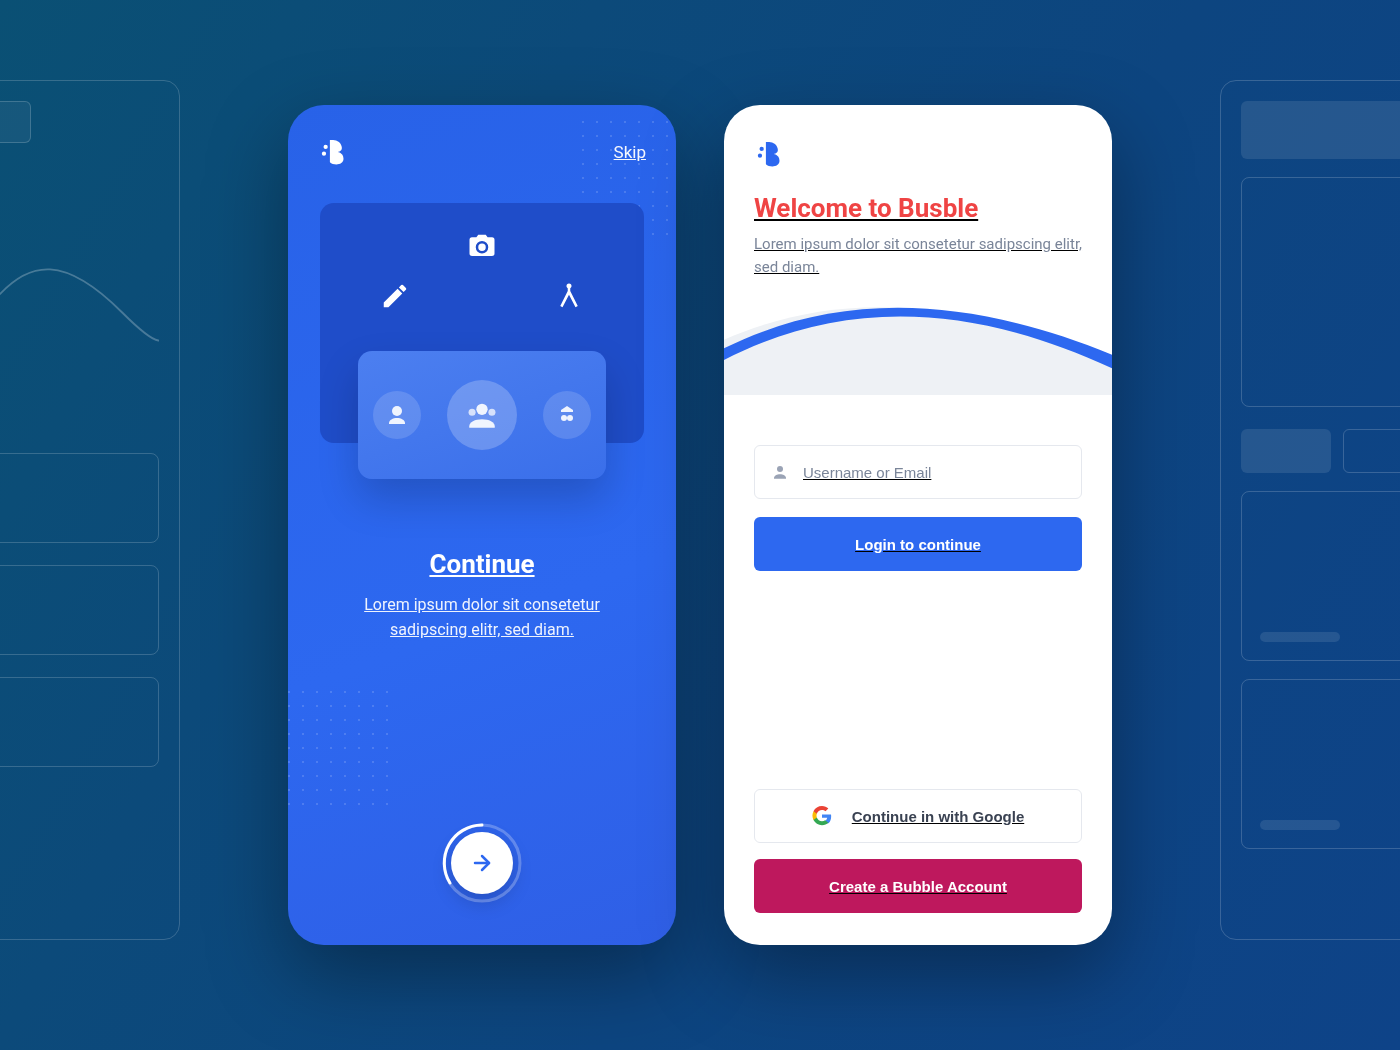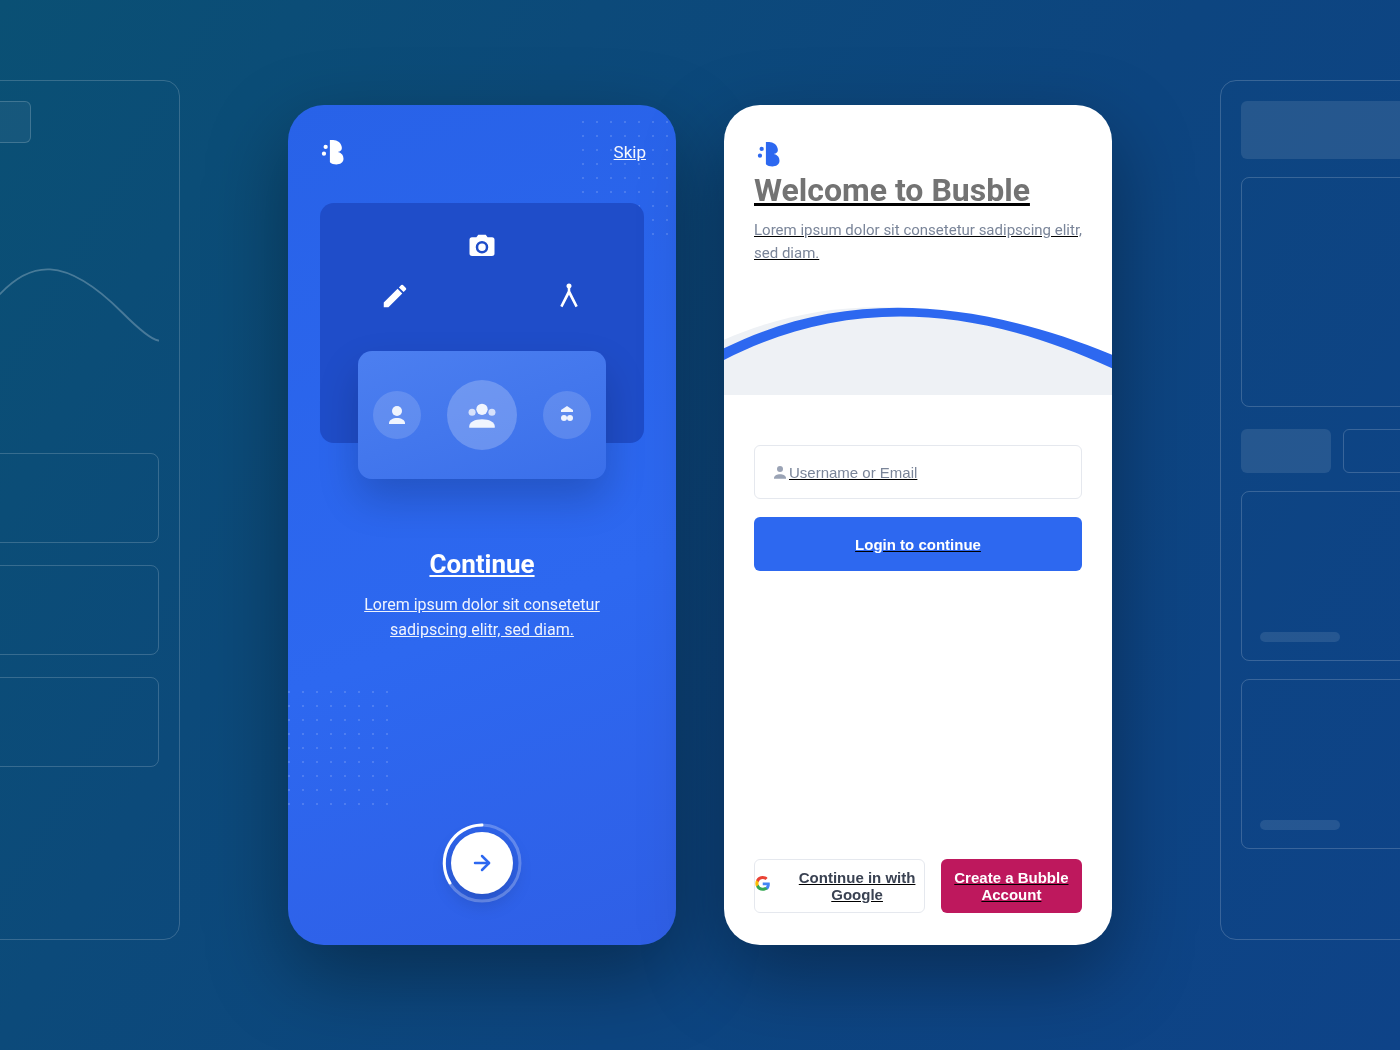--- a/index.html
+++ b/index.html
@@ -159,40 +159,40 @@
   }
   .dots-tr { top:10px; right:-20px; }
   .dots-bl { bottom:140px; left:-20px; }
 
   
   .phone-login {
     background: #fff;
     display:flex; flex-direction:column;
   }
   .login-top { padding: 32px 30px 0; position:relative; height:290px; overflow:hidden; }
-  .login-title { font-size: 32px; font-weight:700; color:#737373; }
+  .login-title { margin-top: 22px; font-size: 26px; font-weight:700; color:#ef4444; }
   .login-desc { margin-top: 10px; font-size: 15px; line-height:1.5; color:#7a8599; }
   .swoosh {
     position:absolute; bottom:-4px; left:-20px; right:-20px; height:120px; pointer-events:none;
   }
   .login-form { padding: 50px 30px 30px; display:flex; flex-direction:column; gap:18px; }
   .field {
     border:1px solid #e5e8ee; border-radius:6px; height:54px;
-    display:flex; align-items:center; padding:0 16px; 
+    display:flex; align-items:center; padding:0 16px; gap:14px;
   }
   .field-icon { color:#9aa3b5; width:18px; height:18px; flex-shrink:0; }
   .field input {
     border:none; outline:none; font-size:15px; color:#333; flex:1; background:transparent;
   }
   .field input::placeholder { color:#7a8599; }
   .btn-primary {
     height:54px; border-radius:6px; background:#2d68f0; color:#fff; font-size:15px; font-weight:700;
     display:flex; align-items:center; justify-content:center; cursor:pointer; border:none;
   }
-  .login-bottom { margin-top:auto; padding: 17px 30px 32px; display:flex; flex-direction:row; gap:16px;border-radius:28px; }
+  .login-bottom { margin-top:auto; padding: 17px 30px 32px; display:flex; flex-direction:column; gap:16px;border-radius:28px; }
   .btn-google {
     height:54px; border-radius:6px; border:1px solid #e5e8ee; background:#fff;
     display:flex; align-items:center; justify-content:center; gap:20px; cursor:pointer;
     font-size:15px; font-weight:600; color:#3a4252;
   }
   .btn-dark {
     height:54px; border-radius:6px; background:#be185d; color:#fff;
     display:flex; align-items:center; justify-content:center; font-size:15px; font-weight:700;
     cursor:pointer; border:none;
   }

